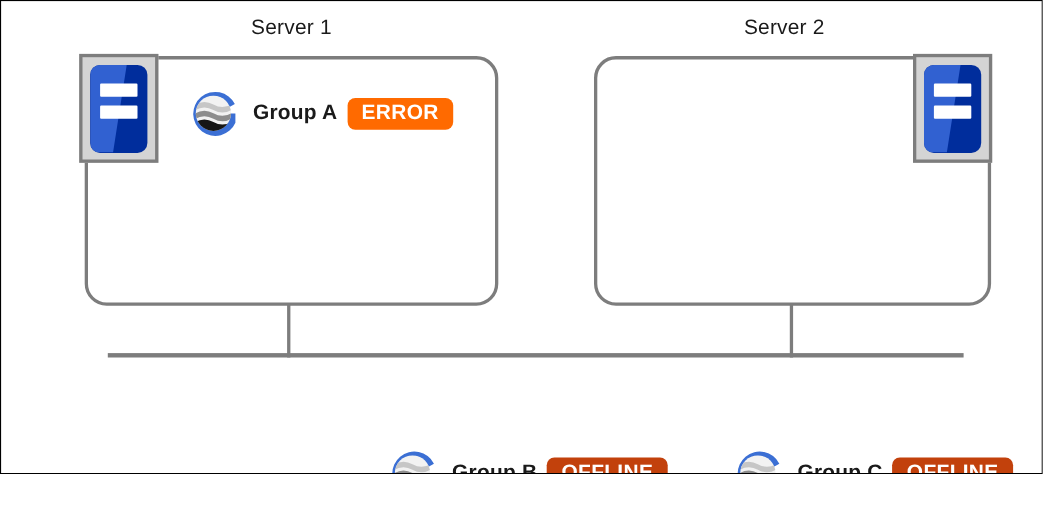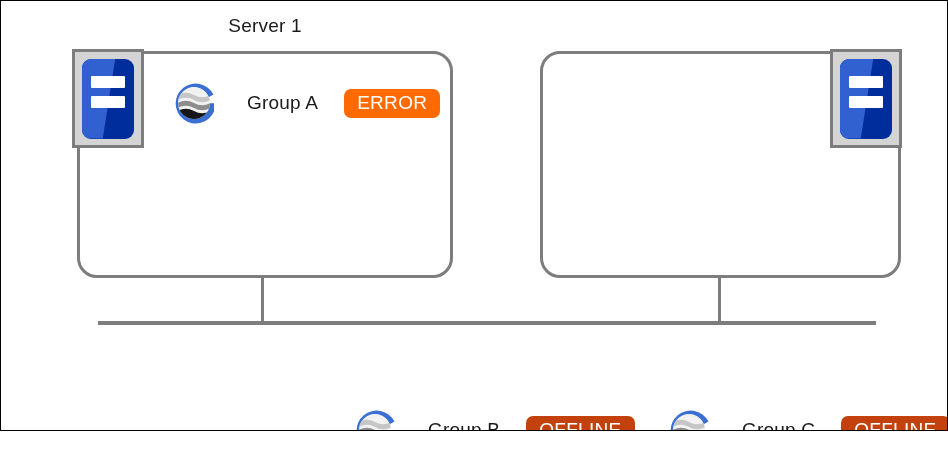--- a/index.html
+++ b/index.html
@@ -85,22 +85,23 @@
     position: absolute;
     height: 4px;
     background: #7d7d7d;
   }
 
   
   .group-row {
     position: absolute;
     display: flex;
     align-items: center;
-    gap: 26px;
+    gap: 9px;
     white-space: nowrap;
+    font-weight: bold;
   }
   .group-label {
     font-size: 19px;
     color: #1a1a1a;
     letter-spacing: 0.2px;
   }
   .status-badge {
     display: inline-block;
     font-size: 19px;
     color: #ffffff;
@@ -142,20 +143,21 @@
       <g clip-path="url(#sphereClipA)">
         <path d="M7 19 q9 -6 18 -1 q9 5 18 -1 v5 q-9 6 -18 1 q-9 -5 -18 1 z" fill="#c6c6c6"></path>
         <path d="M7 27 q9 -6 18 -1 q9 5 18 -1 v5 q-9 6 -18 1 q-9 -5 -18 1 z" fill="#8d8d8d"></path>
         <path d="M7 35 q9 -6 18 -1 q9 5 18 -1 v10 h-36 z" fill="#161616"></path>
       </g>
     </svg>
     <span class="group-label">Group A</span>
     <span class="status-badge status-error">ERROR</span>
   </div>
 
+  <div class="server-title" style="left:524px; top:14px; width:376px;">Server 2</div>
 
   <div class="server-box" style="left:539px; top:50px; width:361px; height:227px;"></div>
 
   <div class="server-tile" style="left:829px; top:48px; width:72px; height:99px;">
     <span class="server-glyph">
       <span class="bar b1"></span>
       <span class="bar b2"></span>
     </span>
   </div>
 

